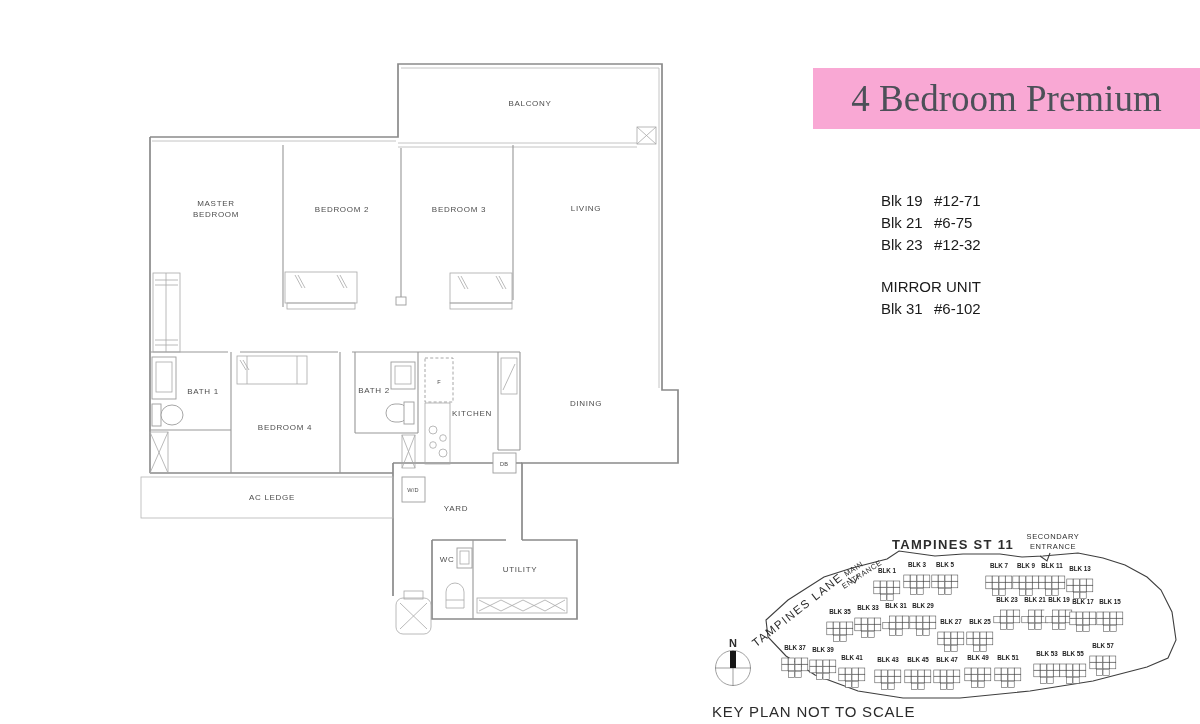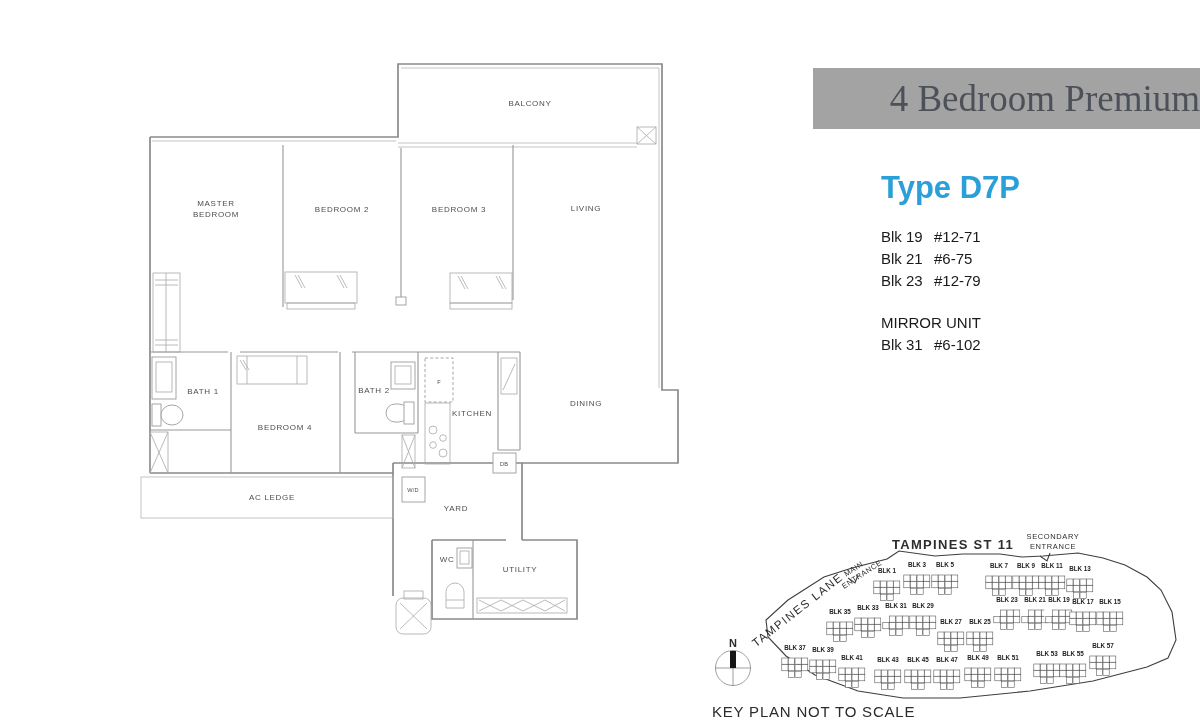--- a/index.html
+++ b/index.html
@@ -557,38 +557,37 @@
             <rect x="1109.6" y="662.6" width="6.2" height="6.2" class="unit"></rect>
             <rect x="1096.4" y="669.2" width="6.2" height="6.2" class="unit"></rect>
             <rect x="1103" y="669.2" width="6.2" height="6.2" class="unit"></rect>
           </g>
         </g>
 
       <text class="kpcap" x="712" y="717">KEY PLAN NOT TO SCALE</text>
     </g>
   </svg>
 
-  <div class="banner" style="background: #a3a3a3; justify-content: flex-end;">
+  <div class="banner" style="background: #f9a8d4;">
     <span class="banner-text" style="color: rgb(76, 80, 88);">4 Bedroom Premium</span>
   </div>
 
   <div class="info">
-    <div class="type" style="color: rgb(42, 159, 216);">Type D7P</div>
     <div class="locs">
       <div class="blk-row">
         <span class="b">Blk 19</span>
         <span>#12-71</span>
       </div>
       <div class="blk-row">
         <span class="b">Blk 21</span>
         <span>#6-75</span>
       </div>
       <div class="blk-row">
         <span class="b">Blk 23</span>
-        <span>#12-79</span>
+        <span>#12-32</span>
       </div>
     </div>
     <div class="mirror">MIRROR UNIT</div>
     <div class="blk-row">
       <span class="b">Blk 31</span>
       <span>#6-102</span>
     </div>
   </div>
 </div>
 

